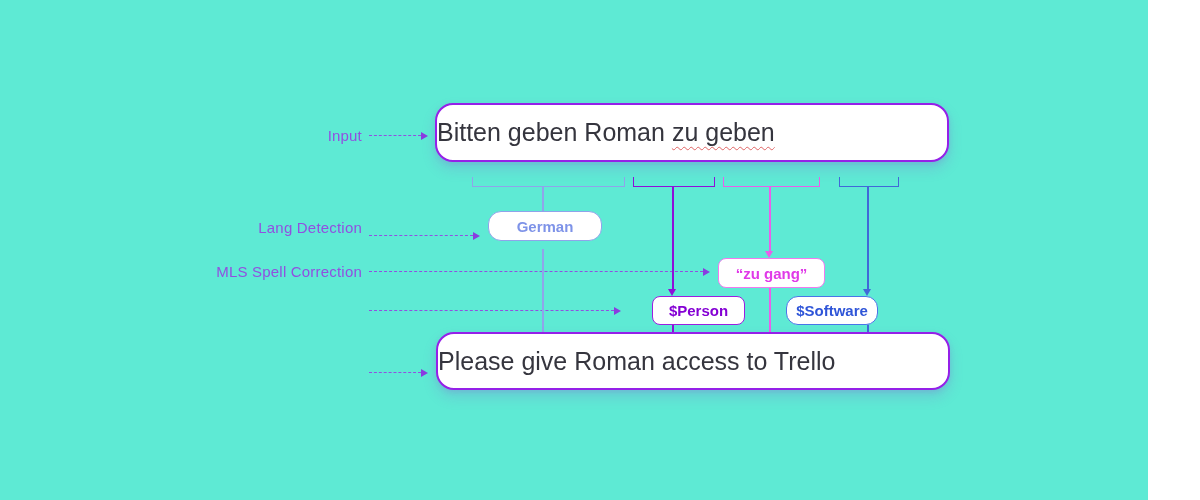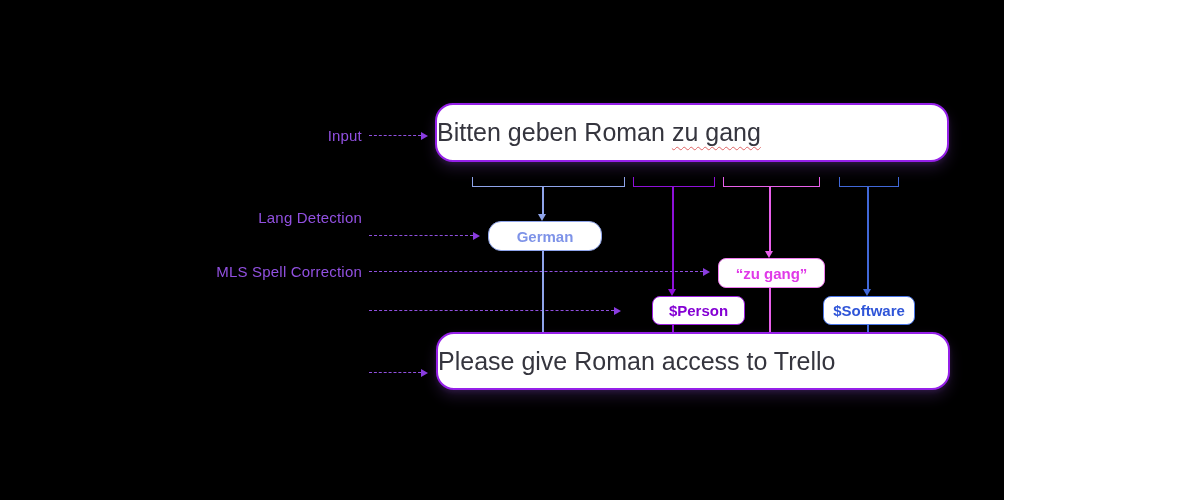--- a/index.html
+++ b/index.html
@@ -1,17 +1,17 @@
 <!DOCTYPE html>
 <html><head>
 <meta charset="utf-8">
 <style>
   html,body{margin:0;padding:0;background:#ffffff;}
   .canvas{
-    position:relative;width:1004px;height:500px;background:#000000;overflow:hidden;
+    position:relative;width:1148px;height:500px;background:#5eead4;overflow:hidden;
     font-family:"Liberation Sans","DejaVu Sans",sans-serif;
   }
   
   .stage-label{
     position:absolute;left:150px;width:212px;text-align:right;
     font-size:15px;line-height:20px;color:#9150e0;letter-spacing:.2px;
   }
   
   .h-arrow{
     position:absolute;height:0;border-top:1.5px dashed #9150e0;
@@ -51,32 +51,32 @@
     position:absolute;background:#ffffff;border:1.5px solid;border-radius:8px;
     display:flex;align-items:center;justify-content:center;font-size:15px;
   }
 </style>
 </head>
 <body>
 
 <div class="canvas">
 
   <div class="stage-label" style="top:126px;">Input</div>
-  <div class="stage-label" style="top:208px;">Lang Detection</div>
+  <div class="stage-label" style="top:218px;">Lang Detection</div>
   <div class="stage-label" style="top:262px;">MLS Spell Correction</div>
 
   <div class="h-arrow" style="left:369px;top:135px;width:52px;"></div>
   <div class="h-arrow" style="left:369px;top:235px;width:104px;"></div>
   <div class="h-arrow" style="left:369px;top:271px;width:334px;"></div>
   <div class="h-arrow" style="left:369px;top:310px;width:245px;"></div>
   <div class="h-arrow" style="left:369px;top:372px;width:52px;"></div>
 
   <div class="io-box" style="left:435px;top:103px;width:510px;height:55px;">
     <span>Bitten geben Roman </span>
-      <span class="misspelled">zu gang</span>
+      <span class="misspelled">zu geben</span>
   </div>
 
   <div class="bracket" style="left:472px;top:177px;width:151px;border-color:#8fa4ea;"></div>
   <div class="bracket" style="left:633px;top:177px;width:80px;border-color:#8e10d8;"></div>
   <div class="bracket" style="left:723px;top:177px;width:95px;border-color:#e860ea;"></div>
   <div class="bracket" style="left:839px;top:177px;width:58px;border-color:#4168d8;"></div>
 
   <div class="vline" style="left:542px;top:187px;height:27px;background:#8fa4ea;"></div>
   <div class="tri-down" style="left:538px;top:214px;border-top-color:#8fa4ea;"></div>
   <div class="vline" style="left:542px;top:249px;height:92px;background:#8fa4ea;"></div>
@@ -90,30 +90,30 @@
   <div class="vline" style="left:769px;top:187px;height:64px;background:#e860ea;"></div>
   <div class="tri-down" style="left:765px;top:251px;border-top-color:#e860ea;"></div>
   <div class="vline" style="left:769px;top:286px;height:55px;background:#e860ea;"></div>
   <div class="tri-down" style="left:765px;top:341px;border-top-color:#e860ea;"></div>
 
   <div class="vline" style="left:867px;top:187px;height:102px;background:#4168d8;"></div>
   <div class="tri-down" style="left:863px;top:289px;border-top-color:#4168d8;"></div>
   <div class="vline" style="left:867px;top:323px;height:18px;background:#4168d8;"></div>
   <div class="tri-down" style="left:863px;top:341px;border-top-color:#4168d8;"></div>
 
-  <div class="node" style="left:488px;top:221px;width:112px;height:28px;border-color:#8fa4ea;color:#7e93e8;font-weight:600;border-radius:13px;">
+  <div class="node" style="left:488px;top:211px;width:112px;height:28px;border-color:#8fa4ea;color:#7e93e8;font-weight:600;border-radius:13px;">
     <span>German</span>
   </div>
   <div class="node" style="left:718px;top:258px;width:105px;height:28px;border-color:#f07bf0;color:#e03ae8;font-weight:600;">
     <span>“zu gang”</span>
   </div>
   <div class="node" style="left:652px;top:296px;width:91px;height:27px;border-color:#9c1ee0;color:#8400d4;font-weight:700;">
     <span>$Person</span>
   </div>
-  <div class="node" style="left:823px;top:296px;width:90px;height:27px;border-color:#4a75e8;color:#2f55d8;font-weight:700;">
+  <div class="node" style="left:786px;top:296px;width:90px;height:27px;border-color:#4a75e8;color:#2f55d8;font-weight:700;border-radius:12px;">
     <span>$Software</span>
   </div>
 
   <div class="io-box" style="left:436px;top:332px;width:510px;height:54px;">
     <span>Please give Roman access to Trello</span>
   </div>
 
 </div>
 
 </body></html>

